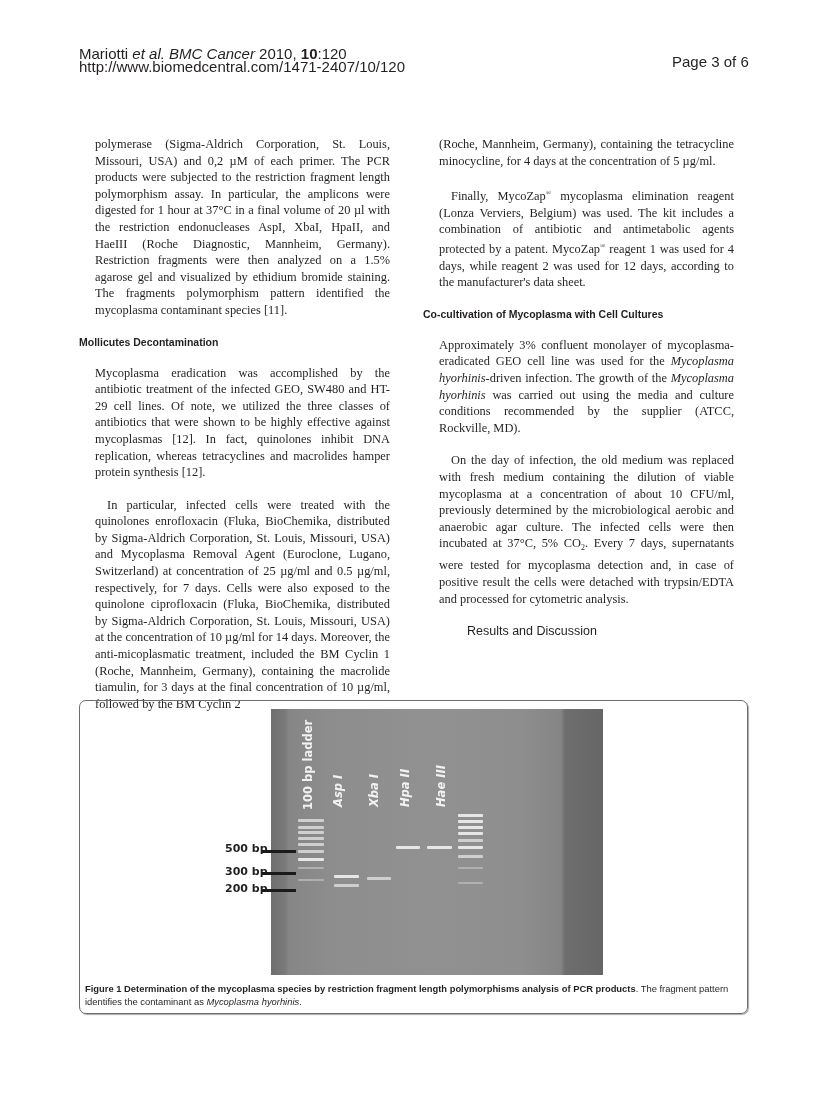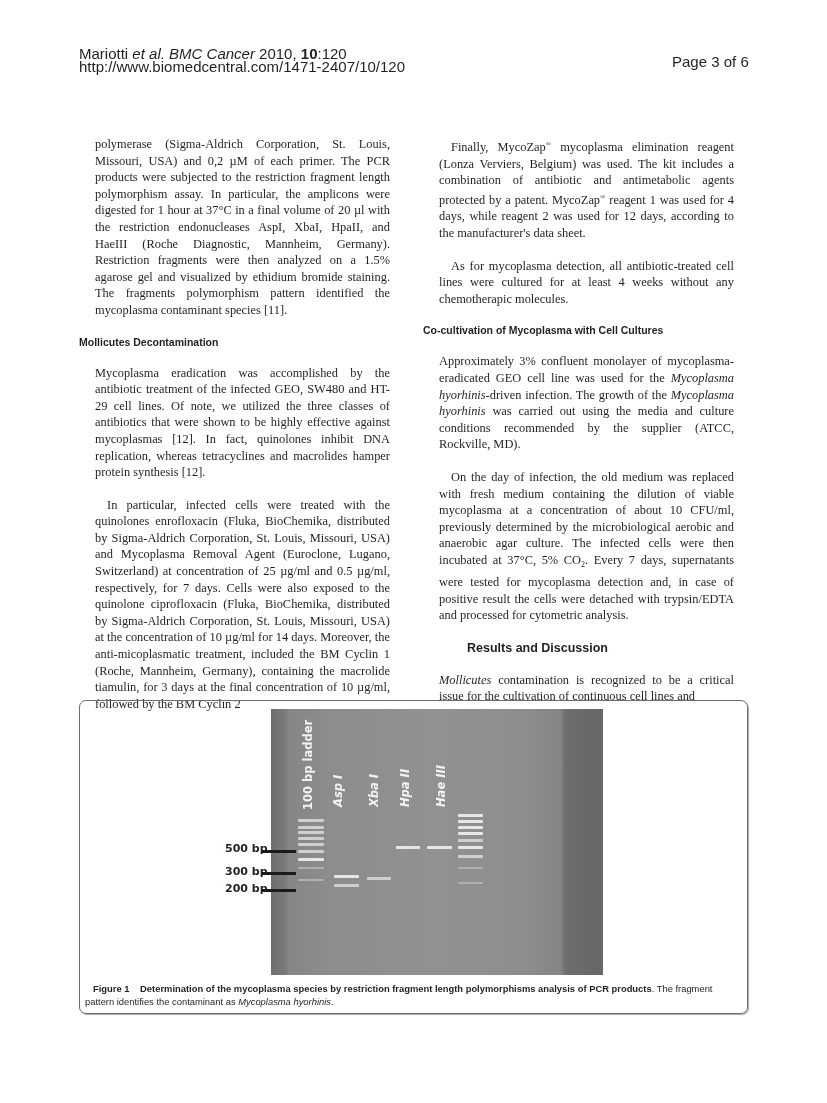--- a/index.html
+++ b/index.html
@@ -6,35 +6,35 @@
   body { width: 827px; height: 1103px; position: relative; overflow: hidden; color: #231f20; }
   .hdr { position: absolute; font-family: "Liberation Sans", "DejaVu Sans", sans-serif; font-size: 15px; line-height: 13px; color: #231f20; }
   .hdr-left { left: 79px; top: 47px; }
   .hdr-right { left: 672px; top: 47px; margin-top: 8px; }
   .col { position: absolute; top: 120px; width: 327px; font-family: "Liberation Serif", "DejaVu Serif", serif; font-size: 12.4px; line-height: 16.6px; text-align: justify; }
   .col-left { left: 79px; }
   .col-right { left: 423px; }
   .col p { margin: 16px; }
   .col p.ind { text-indent: 12px; }
   .col h3 { font-family: "Liberation Sans", "DejaVu Sans", sans-serif; font-weight: bold; font-size: 10.5px; line-height: 14px; margin: 9px 0 2px 0; }
-  .col h2 { font-family: "Liberation Sans", "DejaVu Sans", sans-serif; font-weight: bold; font-size: 12.5px; line-height: 16px; margin: 9px 0 1px 0; padding-left: 44px; }
+  .col h2 { font-family: "Liberation Sans", "DejaVu Sans", sans-serif; font-weight: normal; font-size: 12.5px; line-height: 16px; margin: 9px 0 1px 0; padding-left: 44px; }
   sup.reg { font-size: 7px; vertical-align: 5px; }
   sub { font-size: 8px; }
   .figbox { position: absolute; left: 79px; top: 700px; width: 667px; height: 312px; border: 1px solid #6d6d6d; border-radius: 7px; box-shadow: 1px 1px 1px #aaa; }
   .gel { position: absolute; left: 271px; top: 709px; width: 332px; height: 266px;
          background: linear-gradient(to right, #6e6e6e 0px, #7a7a7a 14px, #868686 18px, #8d8d8d 60px, #919191 160px, #8e8e8e 250px, #858585 290px, #6e6e6e 294px, #666666 332px); }
   .lane-lbl { position: absolute; color: #f2f2f2; font-family: "DejaVu Sans", sans-serif; font-weight: bold; font-size: 11.5px; white-space: nowrap; transform-origin: left top; transform: rotate(-90deg); }
   .lane-lbl.it { font-style: italic; }
   .band { position: absolute; height: 3px; border-radius: 1px; background: #e6e6e6; }
   .band.faint { background: #b0b0b0; height: 2px; }
   .band.mid { background: #cfcfcf; }
   .size-lbl { position: absolute; font-family: "DejaVu Sans", sans-serif; font-weight: bold; font-size: 11px; color: #231f20; white-space: nowrap; }
   .size-tick { position: absolute; height: 3px; background: #1a1a1a; }
   .caption { position: absolute; left: 85px; top: 982px; width: 655px; font-family: "Liberation Sans", "DejaVu Sans", sans-serif; font-size: 9.4px; line-height: 13px; color: #231f20; }
-  .caption b { font-weight: bold; margin-left: 8px; }
+  .caption b { font-weight: bold; }
 </style>
 </head>
 <body>
 
 <div class="hdr hdr-left">
   <div>
     <span>Mariotti</span>
     <i>et al.</i>
     <i>BMC Cancer</i>
     <span>2010,</span>
@@ -45,27 +45,26 @@
 <div class="hdr hdr-right">Page 3 of 6</div>
 
 <div class="col col-left">
   <p>polymerase (Sigma-Aldrich Corporation, St. Louis, Missouri, USA) and 0,2 µM of each primer. The PCR products were subjected to the restriction fragment length polymorphism assay. In particular, the amplicons were digested for 1 hour at 37°C in a final volume of 20 µl with the restriction endonucleases AspI, XbaI, HpaII, and HaeIII (Roche Diagnostic, Mannheim, Germany). Restriction fragments were then analyzed on a 1.5% agarose gel and visualized by ethidium bromide staining. The fragments polymorphism pattern identified the mycoplasma contaminant species [11].</p>
   <h3>Mollicutes Decontamination</h3>
   <p>Mycoplasma eradication was accomplished by the antibiotic treatment of the infected GEO, SW480 and HT-29 cell lines. Of note, we utilized the three classes of antibiotics that were shown to be highly effective against mycoplasmas [12]. In fact, quinolones inhibit DNA replication, whereas tetracyclines and macrolides hamper protein synthesis [12].</p>
   <p class="ind">In particular, infected cells were treated with the quinolones enrofloxacin (Fluka, BioChemika, distributed by Sigma-Aldrich Corporation, St. Louis, Missouri, USA) and Mycoplasma Removal Agent (Euroclone, Lugano, Switzerland) at concentration of 25 µg/ml and 0.5 µg/ml, respectively, for 7 days. Cells were also exposed to the quinolone ciprofloxacin (Fluka, BioChemika, distributed by Sigma-Aldrich Corporation, St. Louis, Missouri, USA) at the concentration of 10 µg/ml for 14 days. Moreover, the anti-micoplasmatic treatment, included the BM Cyclin 1 (Roche, Mannheim, Germany), containing the macrolide tiamulin, for 3 days at the final concentration of 10 µg/ml, followed by the BM Cyclin 2</p>
 </div>
 
 <div class="col col-right">
+  <p>(Roche, Mannheim, Germany), containing the tetracycline minocycline, for 4 days at the concentration of 5 µg/ml.</p>
   <p class="ind"><span>Finally, MycoZap</span><sup class="reg">®</sup><span> mycoplasma elimination reagent (Lonza Verviers, Belgium) was used. The kit includes a combination of antibiotic and antimetabolic agents protected by a patent. MycoZap</span><sup class="reg">®</sup><span> reagent 1 was used for 4 days, while reagent 2 was used for 12 days, according to the manufacturer's data sheet.</span></p>
-  <p class="ind">As for mycoplasma detection, all antibiotic-treated cell lines were cultured for at least 4 weeks without any chemotherapic molecules.</p>
   <h3>Co-cultivation of Mycoplasma with Cell Cultures</h3>
   <p><span>Approximately 3% confluent monolayer of mycoplasma-eradicated GEO cell line was used for the </span><i>Mycoplasma hyorhinis</i><span>-driven infection. The growth of the </span><i>Mycoplasma hyorhinis</i><span> was carried out using the media and culture conditions recommended by the supplier (ATCC, Rockville, MD).</span></p>
   <p class="ind"><span>On the day of infection, the old medium was replaced with fresh medium containing the dilution of viable mycoplasma at a concentration of about 10 CFU/ml, previously determined by the microbiological aerobic and anaerobic agar culture. The infected cells were then incubated at 37°C, 5% CO</span><sub>2</sub><span>. Every 7 days, supernatants were tested for mycoplasma detection and, in case of positive result the cells were detached with trypsin/EDTA and processed for cytometric analysis.</span></p>
   <h2>Results and Discussion</h2>
-  <p><i>Mollicutes</i><span> contamination is recognized to be a critical issue for the cultivation of continuous cell lines and</span></p>
 </div>
 
 <div class="figbox"></div>
 
 <div class="gel">
   <span class="lane-lbl" style="left:30px; top:101px;">100 bp ladder</span>
   <span class="lane-lbl it" style="left:60px; top:98px;">Asp I</span>
   <span class="lane-lbl it" style="left:96px; top:98px;">Xba I</span>
   <span class="lane-lbl it" style="left:127px; top:98px;">Hpa II</span>
   <span class="lane-lbl it" style="left:163px; top:98px;">Hae III</span>

